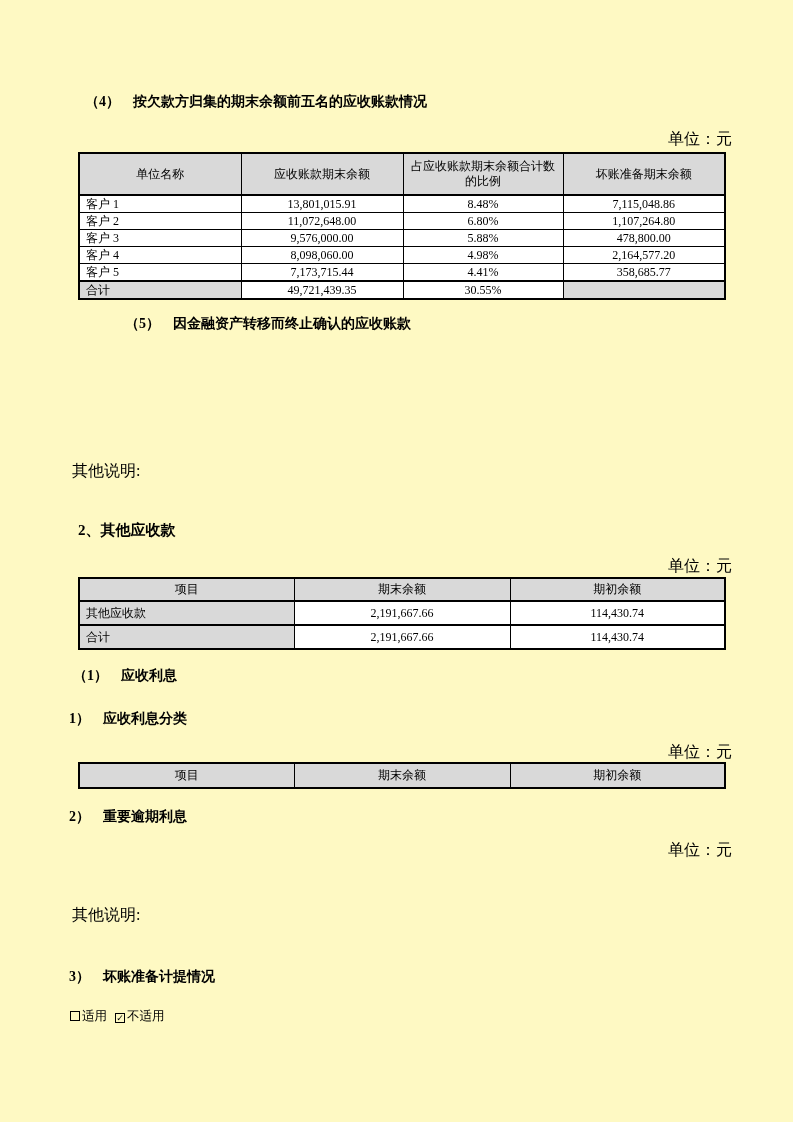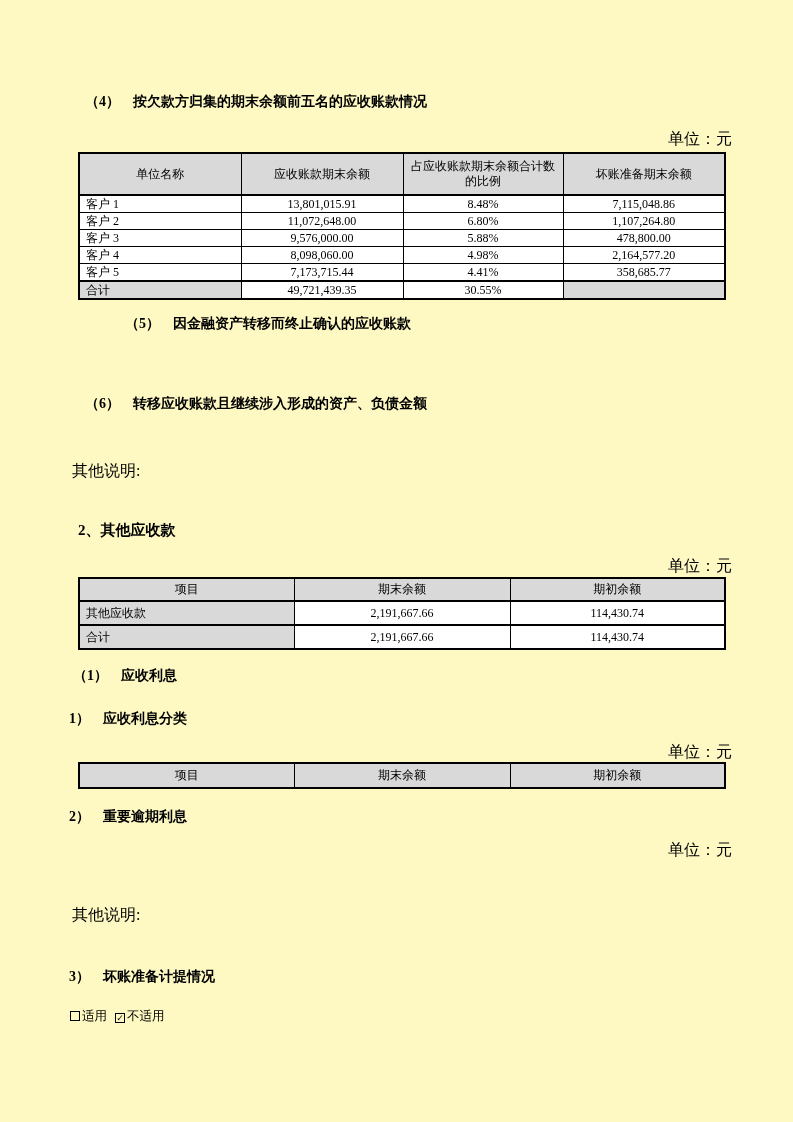--- a/index.html
+++ b/index.html
@@ -100,23 +100,20 @@
         <td class="cell-num">30.55%</td>
         <td class="cell-num gray"></td>
       </tr>
     </tbody>
   </table>
 
   <div class="abs heading" style="left:85px;top:315px;margin-left:40px;">
     <span class="hnum">（5）</span><span>因金融资产转移而终止确认的应收账款</span>
   </div>
 
-  <div class="abs heading" style="left:85px;top:395px;">
-    <span class="hnum">（6）</span><span>转移应收账款且继续涉入形成的资产、负债金额</span>
-  </div>
 
   <div class="abs body-text" style="left:72px;top:461px;">其他说明:</div>
 
   <div class="abs heading-lg" style="left:78px;top:521px;">2、其他应收款</div>
 
   <div class="unit" style="top:556px;">单位：元</div>
 
   <table class="abs t2" style="left:66px;top:577px;">
     <colgroup>
       <col style="width:215px">

